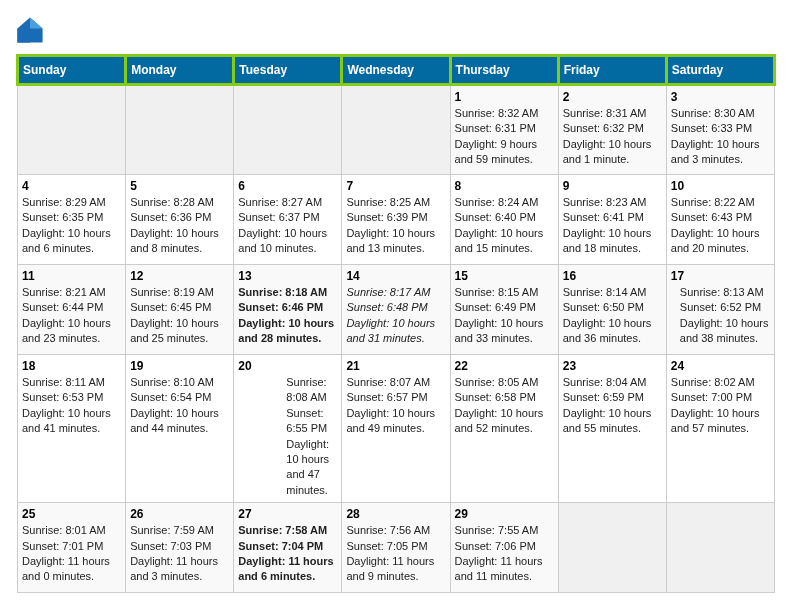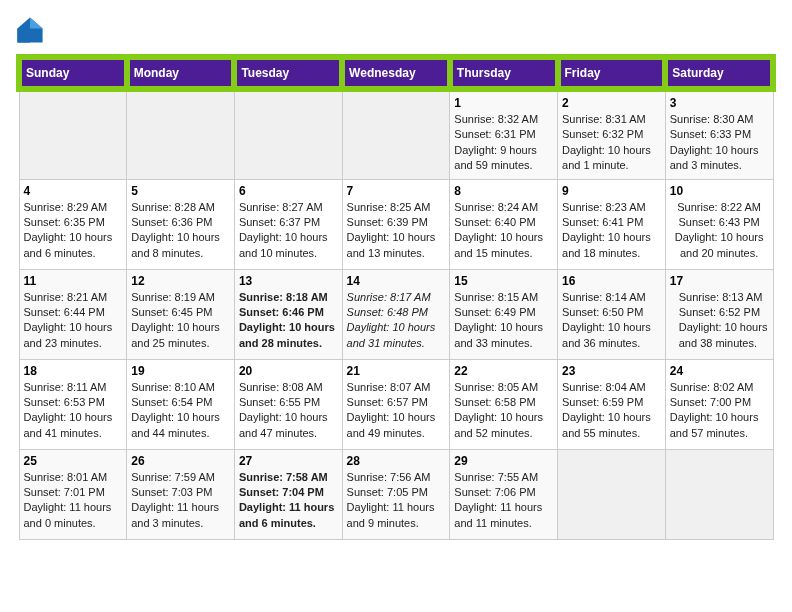--- a/index.html
+++ b/index.html
@@ -44,27 +44,27 @@
     .location-title {
       font-size: 16px;
       color: #444;
     }
     table {
       width: 100%;
       border-collapse: collapse;
       font-size: 11px;
     }
     thead tr th {
-      background: #4c1d95;
+      background: #0369a1;
       color: #fff;
       padding: 6px 4px;
       text-align: left;
       font-size: 12px;
       font-weight: bold;
-      border: 6px solid #84cc16;
+      border: 3px solid #84cc16;
     }
     tbody tr td {
       border: 1px solid #ccc;
       vertical-align: top;
       padding: 4px;
       min-height: 80px;
       height: 90px;
       width: calc(100% / 7);
     }
     tbody tr:nth-child(odd) td {
@@ -187,21 +187,21 @@
         </td>
         <td>
           <span class="day-number">9</span>
           <div class="day-info" style="white-space: pre-line;">Sunrise: 8:23 AM
 Sunset: 6:41 PM
 Daylight: 10 hours
 and 18 minutes.</div>
         </td>
         <td>
           <span class="day-number">10</span>
-          <div class="day-info" style="white-space: pre-line; text-align: center;">Sunrise: 8:22 AM
+          <div class="day-info" style="white-space: pre-line;">Sunrise: 8:22 AM
 Sunset: 6:43 PM
 Daylight: 10 hours
 and 20 minutes.</div>
         </td>
       </tr>
       <tr>
         <td>
           <span class="day-number">11</span>
           <div class="day-info" style="white-space: pre-line;">Sunrise: 8:21 AM
 Sunset: 6:44 PM
@@ -261,21 +261,21 @@
         </td>
         <td>
           <span class="day-number">19</span>
           <div class="day-info" style="white-space: pre-line;">Sunrise: 8:10 AM
 Sunset: 6:54 PM
 Daylight: 10 hours
 and 44 minutes.</div>
         </td>
         <td>
           <span class="day-number">20</span>
-          <div class="day-info" style="white-space: pre-line;">Sunrise: 8:08 AM
+          <div class="day-info" style="white-space: pre-line; margin-left: 48px;">Sunrise: 8:08 AM
 Sunset: 6:55 PM
 Daylight: 10 hours
 and 47 minutes.</div>
         </td>
         <td>
           <span class="day-number">21</span>
           <div class="day-info" style="white-space: pre-line;">Sunrise: 8:07 AM
 Sunset: 6:57 PM
 Daylight: 10 hours
 and 49 minutes.</div>

